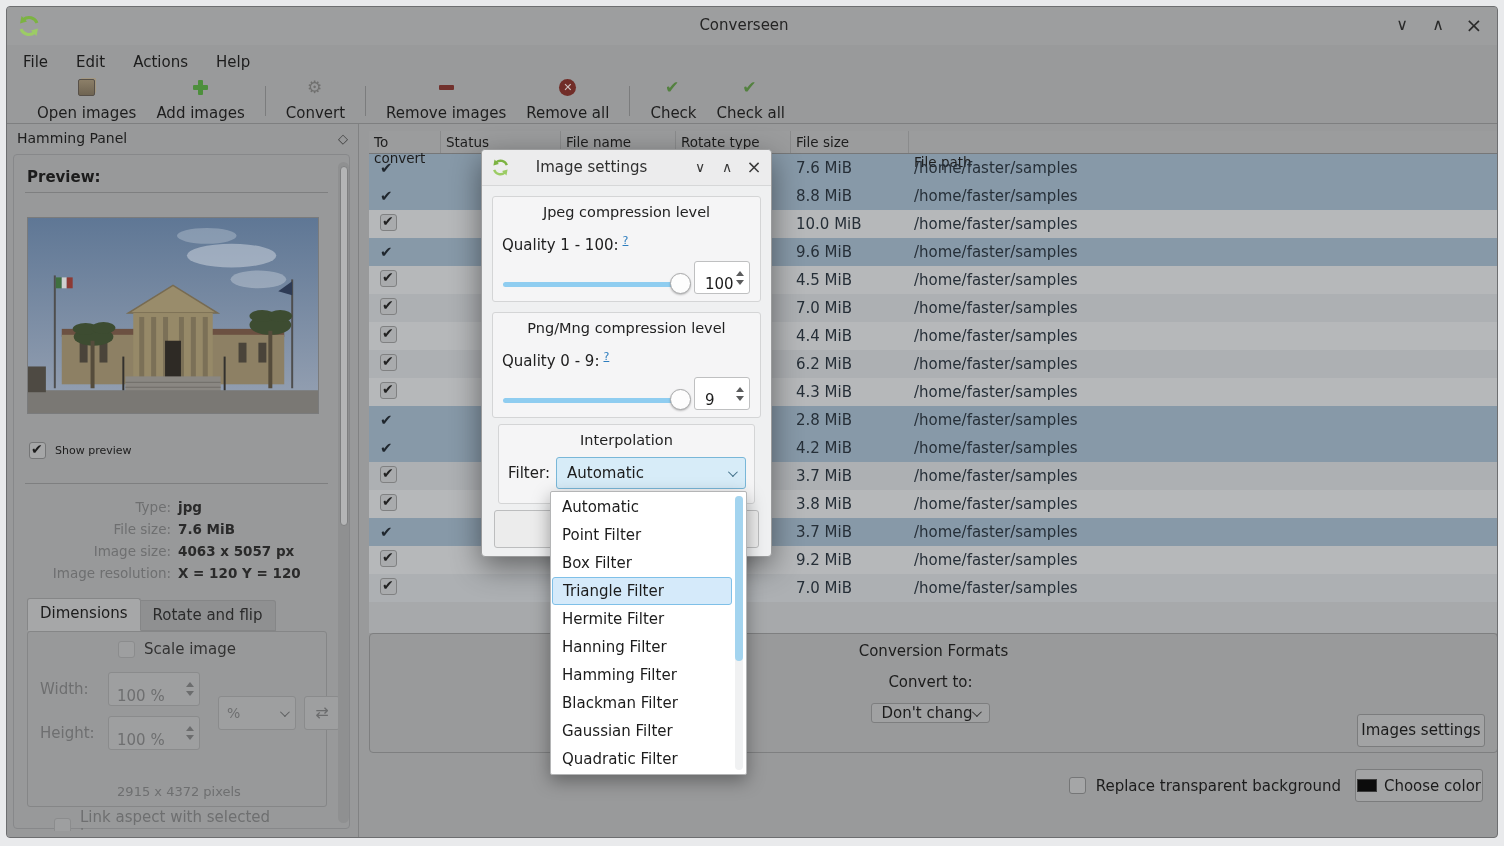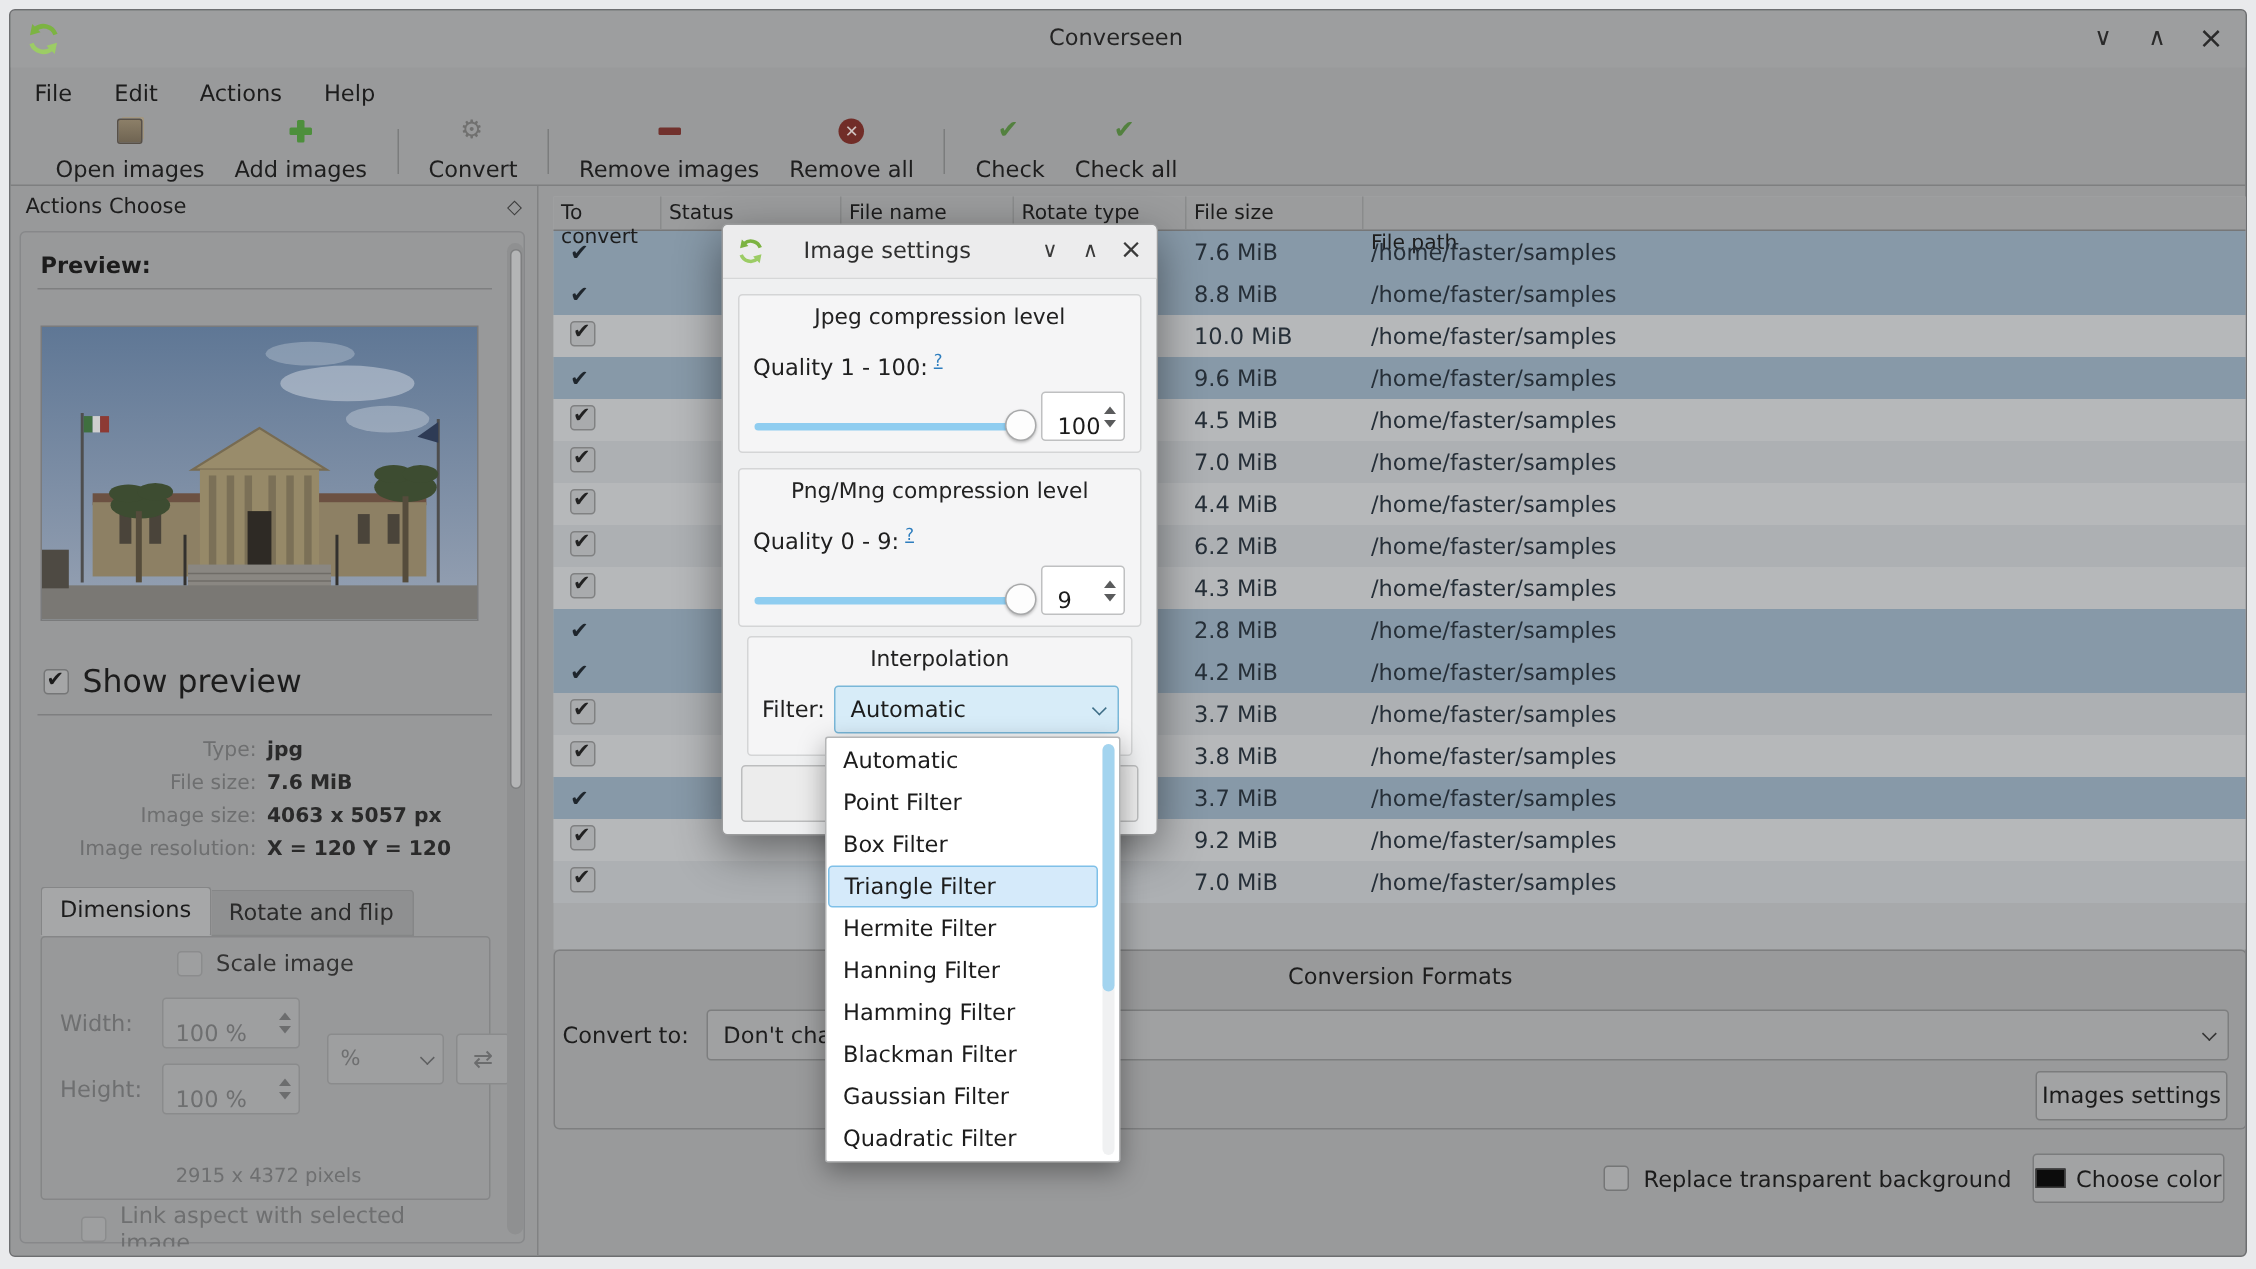--- a/index.html
+++ b/index.html
@@ -38,21 +38,21 @@
   .panel-header .ph-title { font-size:14px; color:#1d1d1d; }
   .ph-float { font-size:13px; color:#3c3c3c; }
   .panel-body { position:absolute; left:0; top:28px; right:0; bottom:6px; padding:8px 28px 0 16px; overflow:hidden; }
   .panel-body-frame { position:absolute; left:6px; top:30px; right:8px; bottom:8px; border:1px solid #87888a; border-radius:4px; pointer-events:none; }
   .pscroll { position:absolute; right:9px; top:38px; width:11px; bottom:14px; background:#8f9091; border-radius:6px; }
   .pscroll-thumb { position:absolute; left:1.5px; top:4px; width:8px; height:360px; background:#b4b5b6; border:1px solid #7e7f80; border-radius:5px; }
 
   .preview-label { font-size:15px; font-weight:bold; color:#1c1c1c; margin:8px 0 6px 4px; }
   .p-hr { border:none; border-top:1px solid #7e7f80; margin:0 2px; }
   .preview-img { width:292px; height:197px; margin:24px 0 0 4px; border:1px solid #7a7b7c; display:block; }
-  .showprev { display:flex; align-items:center; gap:9px; margin:28px 0 10px 6px; font-size:21px; color:#1c1c1c; }
+  .showprev { display:flex; align-items:center; gap:9px; margin:28px 0 24px 6px; font-size:11px; color:#1c1c1c; }
   .cb { width:17px; height:17px; background:#a5a6a7; border:1px solid #757677; border-radius:3px; position:relative; flex:0 0 auto; }
   .cb.checked::after { content:"✔"; position:absolute; left:1px; top:-2px; font-size:14px; color:#1c1c1c; }
   .cb.dim { background:#9e9fa0; border-color:#8b8c8d; }
   .info { margin-top:12px; }
   .info-row { display:flex; gap:7px; line-height:22px; font-size:13.5px; }
   .info-row .lab { width:148px; text-align:right; color:#6e6f70; }
   .info-row .val { color:#2a2a2a; font-weight:bold; }
 
   .tabs { display:flex; margin:14px 0 0 4px; }
   .tab { font-size:15px; padding:5px 12px 6px 12px; border:1px solid #858687; }
@@ -86,21 +86,21 @@
   .file-row.selected { background:#8799a8; }
   .file-row .cell { padding-left:5px; }
   .rowchk { display:inline-block; margin-left:6px; }
   .rowchk.boxed { width:17px; height:17px; background:#a9abad; border:1px solid #808182; border-radius:3px; position:relative; }
   .rowchk.boxed::after { content:"✔"; position:absolute; left:1px; top:-2px; font-size:14px; color:#222; }
   .rowchk.plain::after { content:"✔"; font-size:15px; color:#1f262d; }
 
   
   .footer-group { position:absolute; left:362px; top:626px; width:1129px; height:120px; border:1px solid #7e7f80; border-radius:4px; }
   .fg-title { text-align:center; margin-top:8px; font-size:15px; color:#1d1d1d; }
-  .convert-row { position:absolute; left:5px; right:11px; top:39px; height:34px; display:flex; align-items:center; gap:12px; }
+  .convert-row { position:absolute; left:5px; right:11px; top:39px; height:34px; display:flex; align-items:center; gap:12px;flex-direction:column; }
   .convert-row .clab { font-size:15px; color:#1c1c1c; white-space:nowrap; }
   .convert-combo { flex:1; height:34px; background:#a0a1a2; border:1px solid #7d7e7f; border-radius:3px; display:flex; align-items:center; justify-content:space-between; padding:0 10px; font-size:15px; color:#1d1d1d; }
   .imgset-btn { position:absolute; left:1350px; top:707px; width:128px; height:33px; background:#a2a3a4; border:1px solid #7b7c7d; border-radius:3px; font-size:15px; color:#1b1b1b; text-align:center; line-height:31px; }
   .bottom-row { position:absolute; left:362px; right:14px; top:759px; height:39px; display:flex; align-items:center; justify-content:flex-end; gap:14px; }
   .replbg { display:flex; align-items:center; gap:10px; font-size:15px; color:#1c1c1c; }
   .choose-btn { width:128px; height:33px; background:#a2a3a4; border:1px solid #7b7c7d; border-radius:3px; font-size:15px; color:#1b1b1b; display:flex; align-items:center; justify-content:center; gap:7px; }
   .swatch { width:20px; height:13px; background:#0c0c0c; border:1px solid #3a3a3a; }
 
   
   .dialog { position:absolute; left:474px; top:142px; width:291px; height:408px; background:#eff0f1; border:1px solid #9a9b9c; border-radius:4px; box-shadow:0 10px 30px rgba(0,0,0,.45); z-index:40; }
@@ -190,21 +190,21 @@
         <span>Check</span>
       </div>
       <div class="tb-btn">
         <span class="ic ic-check">✔</span>
         <span>Check all</span>
       </div>
     </div>
 
     <div class="left-panel">
       <div class="panel-header">
-        <span class="ph-title">Actions Choose</span>
+        <span class="ph-title">Hamming Panel</span>
         <span class="ph-float">◇</span>
       </div>
       <div class="panel-body-frame"></div>
       <div class="panel-body">
         <div class="preview-label">Preview:</div>
         <hr class="p-hr">
         <svg class="preview-img" viewBox="0 0 292 197" preserveAspectRatio="none">
           <defs>
             <linearGradient id="sky" x1="0" y1="0" x2="0" y2="1">
               <stop offset="0" stop-color="#5f7795"></stop>

